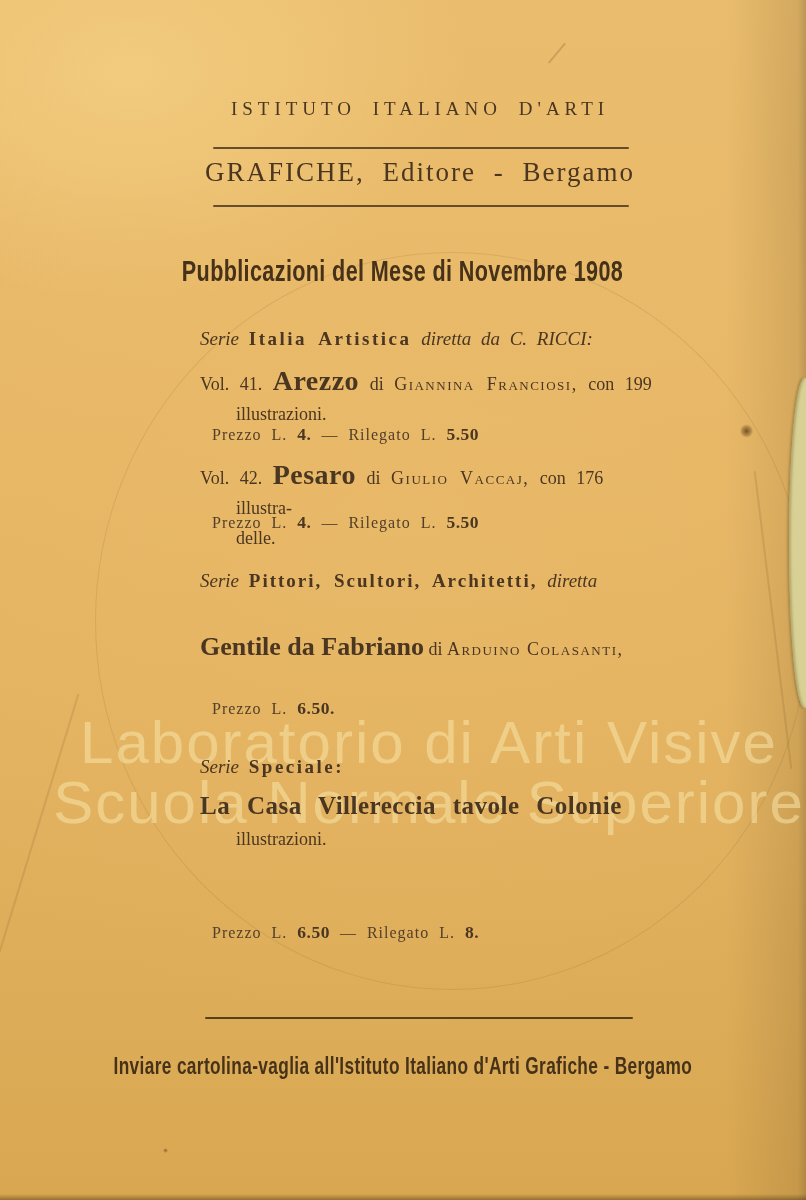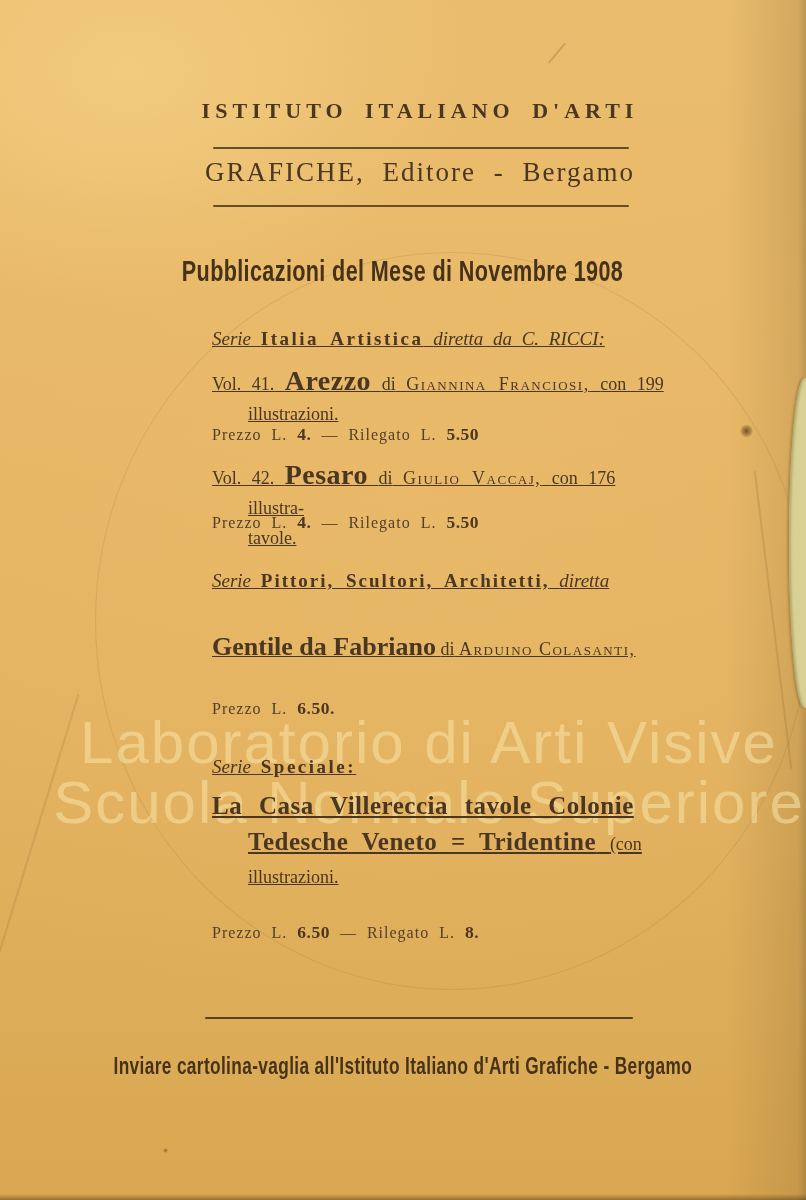--- a/index.html
+++ b/index.html
@@ -32,36 +32,36 @@
   
   .watermark{position:absolute;left:0;width:806px;text-align:center;
     font-family:"Liberation Sans","DejaVu Sans",sans-serif;
     color:rgba(248,228,168,.55);font-size:60px;letter-spacing:2px;white-space:nowrap;
     transform:translateX(26px);z-index:1;}
   .wm1{top:708px;}
   .wm2{top:768px;}
   .content{position:relative;z-index:2;}
   
   .hdr{position:absolute;left:190px;width:460px;text-align:center;white-space:nowrap;}
-  .hdr1{top:98px;font-size:22px;letter-spacing:5px;word-spacing:7px;font-weight:bold;}
+  .hdr1{top:98px;font-size:19px;letter-spacing:5px;word-spacing:7px;}
   .hdr2{top:157px;font-size:27px;letter-spacing:2px;word-spacing:9px;}
   .rule{position:absolute;height:1.5px;background:rgba(78,58,33,.85);border-radius:1px;}
   .rule1{top:147px;left:213px;width:416px;}
   .rule2{top:205px;left:213px;width:416px;}
   .rule-bottom{top:1017px;left:205px;width:428px;background:rgba(70,52,30,.9);}
   
   .display-line{position:absolute;left:0;width:806px;text-align:center;white-space:nowrap;}
   .condensed{display:inline-block;transform:scaleX(.72);transform-origin:center;
     font-family:"Liberation Sans","DejaVu Sans",sans-serif;font-weight:bold;color:#453219;}
   .page-title{top:254px;}
   .page-title .condensed{font-size:30px;letter-spacing:.5px;}
   .footer-line{top:1052px;}
   .footer-line .condensed{font-size:24px;letter-spacing:.5px;}
   
-  .blk{position:absolute;left:212px;width:430px;font-size:18px;line-height:30px;text-decoration:underline;}
+  .blk{position:absolute;left:200px;width:430px;font-size:18px;line-height:30px;}
   .hang{padding-left:36px;text-indent:-36px;}
   .it{font-style:italic;}
   .serie-head{font-size:19px;word-spacing:5px;}
   .serie-name{font-weight:bold;letter-spacing:2.5px;font-style:normal;}
   .book-title{font-weight:bold;font-size:28px;letter-spacing:.5px;text-align:center;}
   .book-title-md{font-weight:bold;font-size:26px;}
   .smallcaps{font-variant:small-caps;letter-spacing:1.5px;}
   .price{position:absolute;left:212px;width:430px;text-align:left;
     font-size:16px;letter-spacing:1px;word-spacing:5px;color:#53402a;}
   .price b{font-size:17.5px;letter-spacing:.5px;color:#4a3621;}
@@ -121,21 +121,21 @@
       <span>Rilegato L.</span>
       <b>5.50</b>
     </div>
 
     <div class="blk hang w6 abs" style="top:460px;">
       <span>Vol. 42.</span>
       <span class="book-title">Pesaro</span>
       <span>di</span>
       <span class="smallcaps">Giulio Vaccaj,</span>
       <span>con 176 illustra-</span><br>
-      <span>tavole.</span>
+      <span>delle.</span>
     </div>
     <div class="price abs" style="top:512px;">
       <span>Prezzo L.</span>
       <b>4.</b>
       <span>—</span>
       <span>Rilegato L.</span>
       <b>5.50</b>
     </div>
 
     <div class="blk hang serie-head abs" style="top:566px;line-height:29px;">
@@ -154,24 +154,20 @@
       <b>6.50.</b>
     </div>
 
     <div class="blk serie-head abs" style="top:752px;">
       <span class="it">Serie</span>
       <span class="serie-name">Speciale:</span>
     </div>
 
     <div class="blk abs" style="top:788px;line-height:36px;">
       <div class="casa-l1">La Casa Villereccia tavole Colonie</div>
-      <div class="casa-l2">
-        <span>Tedesche Veneto = Tridentine</span>
-        <span class="casa-reg">(con</span>
-      </div>
       <div class="casa-l4" style="line-height:30px;">illustrazioni.</div>
     </div>
     <div class="price abs" style="top:922px;">
       <span>Prezzo L.</span>
       <b>6.50</b>
       <span>—</span>
       <span>Rilegato L.</span>
       <b>8.</b>
     </div>
 

